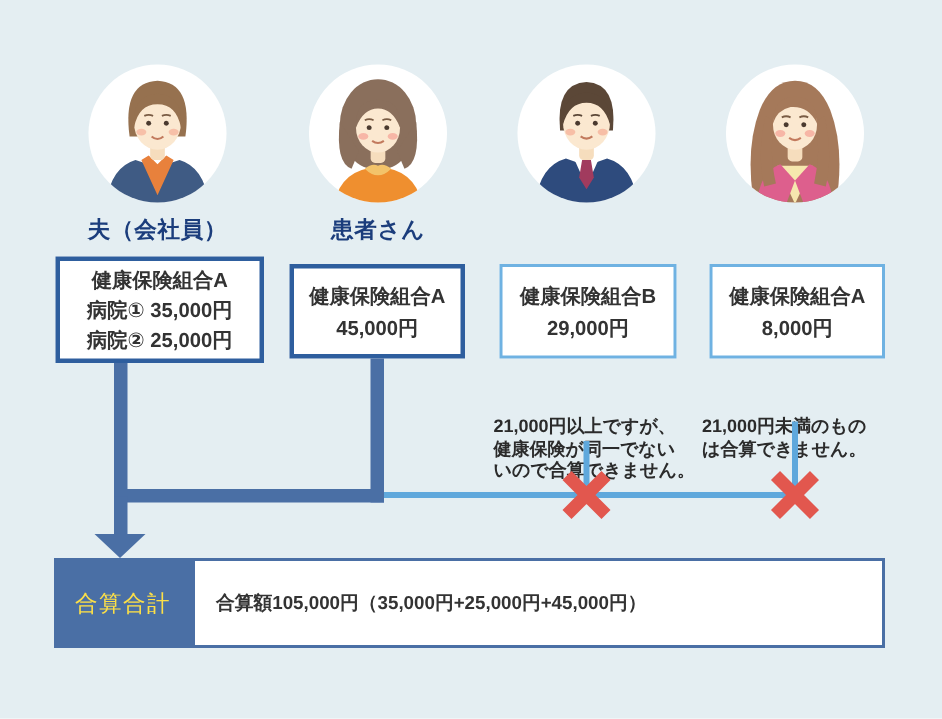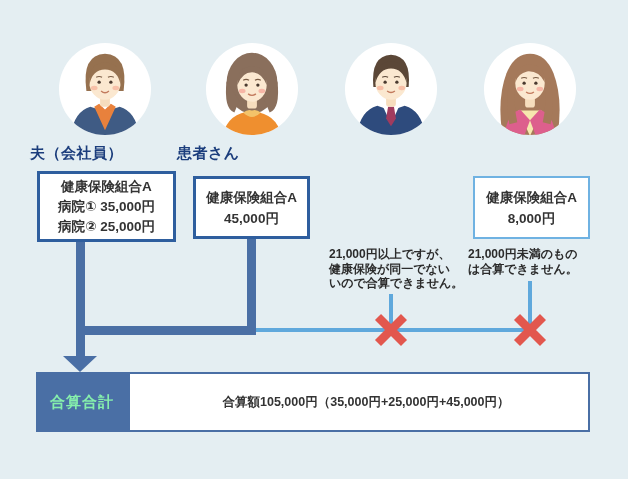--- a/index.html
+++ b/index.html
@@ -1,53 +1,53 @@
 <!DOCTYPE html>
 <html><head>
 <meta charset="utf-8">
 <style>
   html,body{margin:0;padding:0;}
   .stage{position:relative;width:628px;height:479px;background:#e4eef2;overflow:hidden;
     font-family:"Liberation Sans","DejaVu Sans",sans-serif;}
   .avatar{position:absolute;top:42px;width:94px;height:94px;border-radius:50%;}
   .avatar svg{display:block;width:100%;height:100%;}
-  .pname{position:absolute;top:144px;width:150px;text-align:left;
+  .pname{position:absolute;top:144px;width:150px;text-align:center;
     font-size:15px;font-weight:bold;color:#1b3d7c;letter-spacing:.5px;}
   .ibox{position:absolute;background:#fff;color:#333;text-align:center;white-space:pre-line;
     font-weight:bold;box-sizing:border-box;display:flex;align-items:center;justify-content:center;}
   .ibox-dark{border:3px solid #2e5e9e;}
   .ibox-light{border:2px solid #6fb2e2;}
   #box-husband{left:37px;top:171px;width:139px;height:71px;font-size:13.5px;line-height:20px;}
   #box-patient{left:193px;top:176px;width:117px;height:63px;font-size:13.5px;line-height:21px;}
   #box-son{left:333px;top:176px;width:118px;height:63px;font-size:13.5px;line-height:21px;}
   #box-daughter{left:473px;top:176px;width:117px;height:63px;font-size:13.5px;line-height:21px;}
   .note{position:absolute;font-size:12px;line-height:14.5px;color:#2b2b2b;
-    white-space:pre-line;font-weight:bold;}
+    white-space:pre-line;font-weight:bold;margin-top:30px;}
   #note-son{left:329px;top:247px;width:142px;}
   #note-daughter{left:468px;top:247px;width:136px;}
   .line{position:absolute;}
   #v-husband{left:76px;top:242px;width:9px;height:89px;background:#4a6fa5;}
   #v-patient{left:247px;top:239px;width:9px;height:96px;background:#4a6fa5;}
   #h-dark{left:76px;top:326px;width:180px;height:9px;background:#4a6fa5;}
   #arrow-shaft{left:76px;top:331px;width:9px;height:25px;background:#4a6fa5;}
   #arrow-head{left:63px;top:356px;width:0;height:0;
     border-left:17px solid transparent;border-right:17px solid transparent;
     border-top:16px solid #4a6fa5;}
   #h-light{left:256px;top:328px;width:276px;height:4px;background:#5fa8dc;}
   #v-son{left:389px;top:294px;width:4px;height:34px;background:#5fa8dc;}
   #v-daughter{left:528px;top:281px;width:4px;height:47px;background:#5fa8dc;}
   .xmark{position:absolute;width:36px;height:36px;}
   #x-son{left:373px;top:312px;}
   #x-daughter{left:512px;top:312px;}
   #sum-label{position:absolute;left:36px;top:372px;width:92px;height:60px;background:#4a6fa5;
-    color:#86efac;font-size:15px;font-weight:bold;display:flex;align-items:center;justify-content:center;
+    color:#fde047;font-size:15px;font-weight:normal;display:flex;align-items:center;justify-content:center;
     letter-spacing:1px;}
   #sum-content{position:absolute;left:128px;top:372px;width:462px;height:60px;background:#fff;
     border:2px solid #4a6fa5;box-sizing:border-box;display:flex;flex-direction:column;
-    justify-content:center;padding-left:14px;font-size:12.5px;color:#333;font-weight:bold;text-align:center;}
+    justify-content:center;padding-left:14px;font-size:12.5px;color:#333;font-weight:bold;}
   #sum-content .l{line-height:19px;}
 </style>
 </head>
 <body>
 
 <div class="stage">
 
   <div class="avatar" style="left:58px">
     <svg viewBox="0 0 96 96">
       <defs>
@@ -155,20 +155,22 @@
   </div>
 
   <div class="pname" style="left:30px">夫（会社員）</div>
   <div class="pname" style="left:177px">患者さん</div>
 
   <div id="box-husband" class="ibox ibox-dark">健康保険組合A
 病院① 35,000円
 病院② 25,000円</div>
   <div id="box-patient" class="ibox ibox-dark">健康保険組合A
 45,000円</div>
+  <div id="box-son" class="ibox ibox-light">健康保険組合B
+29,000円</div>
   <div id="box-daughter" class="ibox ibox-light">健康保険組合A
 8,000円</div>
 
   <div id="note-son" class="note">21,000円以上ですが、
 健康保険が同一でない
 いので合算できません。</div>
   <div id="note-daughter" class="note">21,000円未満のもの
 は合算できません。</div>
 
   <div id="v-husband" class="line"></div>

